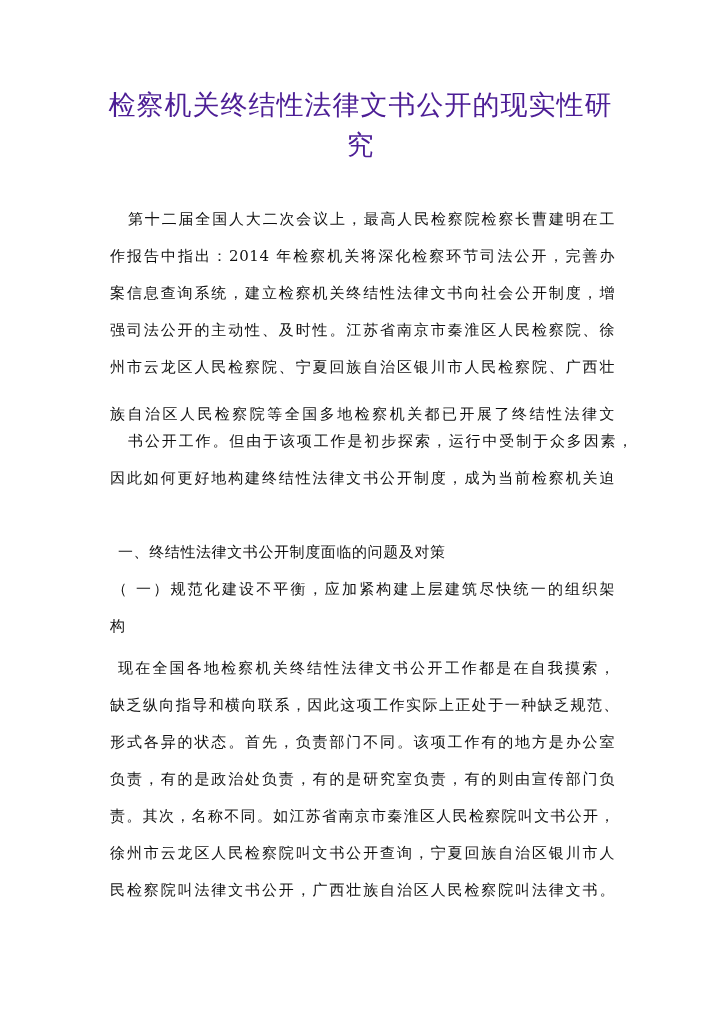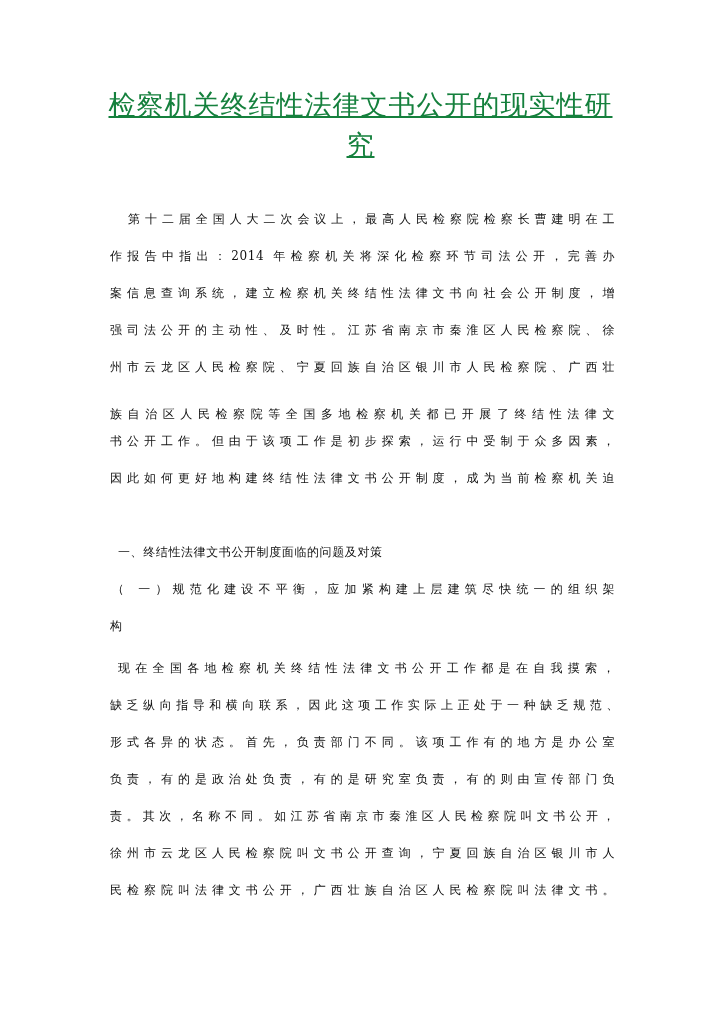--- a/index.html
+++ b/index.html
@@ -23,26 +23,25 @@
     }
     .title-line {
       position: absolute;
       left: 0;
       width: 721px;
       text-align: center;
       font-size: 27px;
       line-height: 34px;
       letter-spacing: 1px;
       white-space: nowrap;
-      color: #15803d;
-      text-decoration: underline;
+      color: #4c1d95;
     }
     .line {
       position: absolute;
-      font-size: 12px;
+      font-size: 15px;
       line-height: 22px;
       white-space: nowrap;
       color: #111111;
       letter-spacing: 0.6px;
     }
     .justify {
       left: 110px;
       width: 505px;
       text-align: justify;
       text-align-last: justify;
@@ -58,21 +57,21 @@
 
   <div class="title-line" style="top:88px;">检察机关终结性法律文书公开的现实性研</div>
   <div class="title-line" style="top:128px;">究</div>
 
   <div class="line justify" style="top:208px; left:128px; width:487px;">第十二届全国人大二次会议上，最高人民检察院检察长曹建明在工</div>
   <div class="line justify" style="top:245px;">作报告中指出：2014 年检察机关将深化检察环节司法公开，完善办</div>
   <div class="line justify" style="top:282px;">案信息查询系统，建立检察机关终结性法律文书向社会公开制度，增</div>
   <div class="line justify" style="top:319px;">强司法公开的主动性、及时性。江苏省南京市秦淮区人民检察院、徐</div>
   <div class="line justify" style="top:356px;">州市云龙区人民检察院、宁夏回族自治区银川市人民检察院、广西壮</div>
   <div class="line justify" style="top:393px;margin-top:10px;">族自治区人民检察院等全国多地检察机关都已开展了终结性法律文</div>
-  <div class="line justify" style="top:430px;">书公开工作。但由于该项工作是初步探索，运行中受制于众多因素，</div>
+  <div class="line justify" style="top:430px;margin-left:18px;">书公开工作。但由于该项工作是初步探索，运行中受制于众多因素，</div>
   <div class="line justify" style="top:467px;">因此如何更好地构建终结性法律文书公开制度，成为当前检察机关迫</div>
 
   <div class="line left" style="top:541px; left:118px;">一、终结性法律文书公开制度面临的问题及对策</div>
 
   <div class="line justify" style="top:578px; left:112px; width:503px;">（ 一）规范化建设不平衡，应加紧构建上层建筑尽快统一的组织架</div>
   <div class="line left" style="top:615px; left:110px;">构</div>
 
   <div class="line justify" style="top:657px; left:118px; width:497px;">现在全国各地检察机关终结性法律文书公开工作都是在自我摸索，</div>
   <div class="line justify" style="top:694px; width:509px;">缺乏纵向指导和横向联系，因此这项工作实际上正处于一种缺乏规范、</div>
   <div class="line justify" style="top:731px;">形式各异的状态。首先，负责部门不同。该项工作有的地方是办公室</div>

